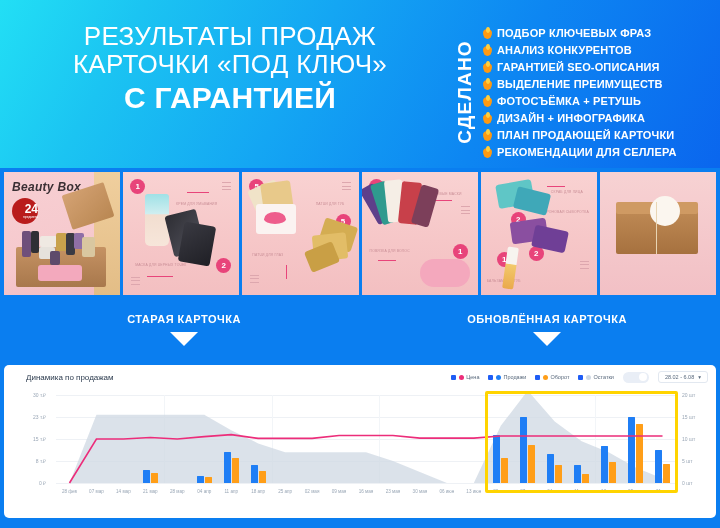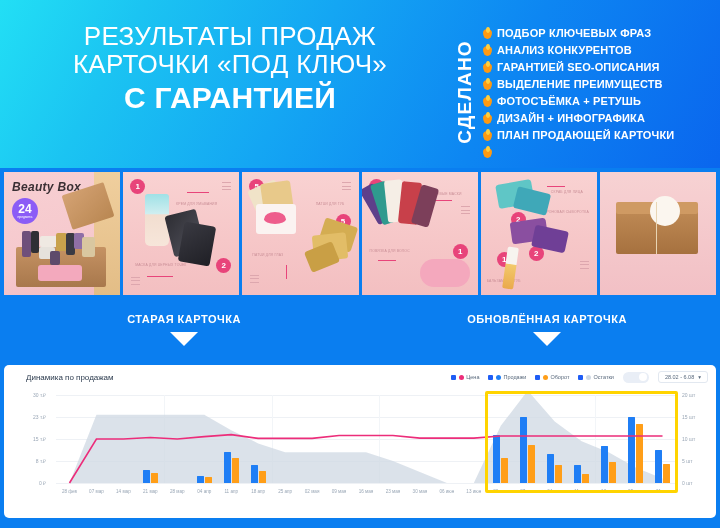--- a/index.html
+++ b/index.html
@@ -82,21 +82,21 @@
   }
   .hint { position: absolute; color: #c98e96; font-size: 3.4px; letter-spacing: .2px; white-space: nowrap; }
   .arrow-l, .arrow-r, .arrow-u {
     position: absolute; background: #e8447a; height: 1px;
   }
   .ticks { position: absolute; }
   .ticks i { display: block; width: 9px; height: 1px; background: #dda7ae; margin-bottom: 2.5px; }
 
   
   .bb-head { position: absolute; left: 8px; top: 8px; color: #3a2f33; font-size: 12px; font-style: italic; font-weight: 700; letter-spacing: .3px; }
-  .bb-circle { position: absolute; left: 8px; top: 26px; width: 26px; height: 26px; border-radius: 50%; background: #8b5cf6; color: #fff; display: flex; flex-direction: column; align-items: center; justify-content: center; }
+  .bb-circle { position: absolute; left: 8px; top: 26px; width: 26px; height: 26px; border-radius: 50%; background: #b91c1c; color: #fff; display: flex; flex-direction: column; align-items: flex-end; justify-content: center; }
   .bb-circle b { font-size: 12px; line-height: 1; }
   .bb-circle span { font-size: 3.4px; }
   .bb-box { position: absolute; left: 12px; bottom: 8px; width: 90px; height: 40px; background: linear-gradient(180deg,#c59263,#a8784c); border-radius: 2px; }
   .bb-lid { position: absolute; left: 62px; top: 16px; width: 44px; height: 36px; background: linear-gradient(150deg,#d4a273,#b98752); transform: rotate(-18deg); border-radius: 2px; }
   .bb-items { position: absolute; left: 16px; bottom: 30px; width: 84px; height: 42px; }
   .bb-items i { position: absolute; display: block; border-radius: 2px; }
   .bb-ribbon { position: absolute; left: 34px; bottom: 14px; width: 44px; height: 16px; background: #f3a9bd; border-radius: 3px; }
 
   
   .blob { position: absolute; border-radius: 3px; }
@@ -196,20 +196,21 @@
       <div class="check-row">
         <span class="flame"></span>
         <span class="txt">ДИЗАЙН + ИНФОГРАФИКА</span>
       </div>
       <div class="check-row">
         <span class="flame"></span>
         <span class="txt">ПЛАН ПРОДАЮЩЕЙ КАРТОЧКИ</span>
       </div>
       <div class="check-row">
         <span class="flame"></span>
+        <span class="txt">РЕКОМЕНДАЦИИ ДЛЯ СЕЛЛЕРА</span>
       </div>
     </div>
 </div>
 
 <div id="strip">
 
   <div class="card">
     <div class="pinkbg" style="background:linear-gradient(160deg,#f7cfd3 0%,#f6c9cd 60%,#f0b9c0 100%)"></div>
     <div style="position:absolute;right:0;top:0;width:26px;height:123px;background:linear-gradient(180deg,#f0cf9e,#e3bd86);"></div>
     <div class="bb-head">Beauty Box</div>

